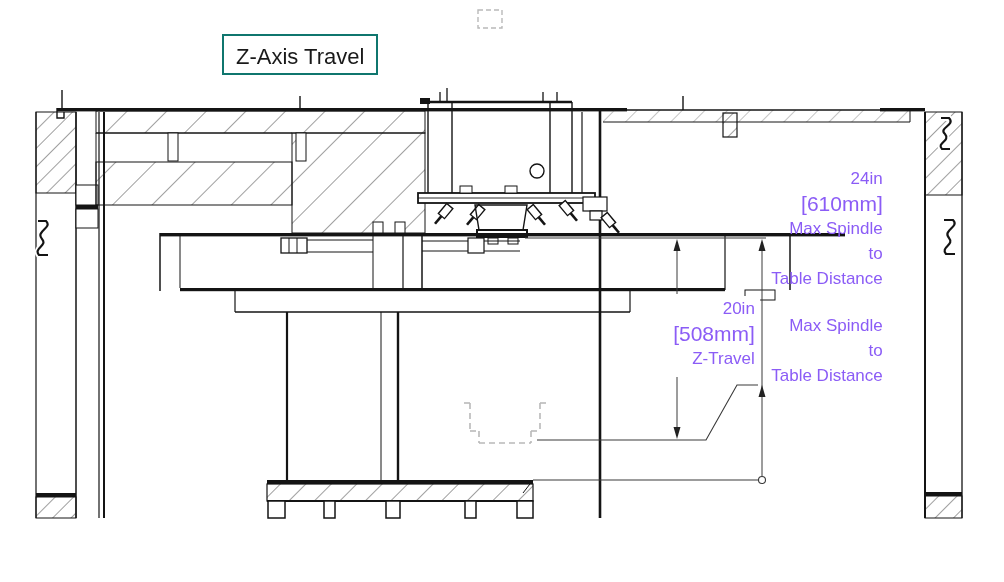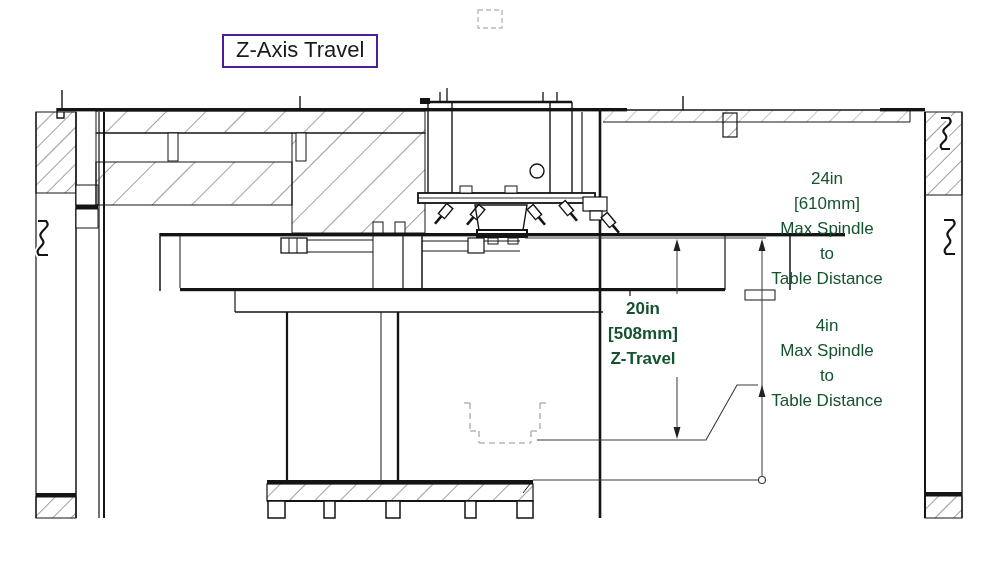--- a/index.html
+++ b/index.html
@@ -1,28 +1,28 @@
 <!DOCTYPE html>
 <html><head>
 <meta charset="utf-8">
 <style>
   html,body{margin:0;padding:0;background:#ffffff;}
   body{font-family:"Liberation Sans", sans-serif; color:#1a1a1a;}
   #stage{position:relative;width:1004px;height:582px;background:#ffffff;overflow:hidden;}
   #drawing{position:absolute;left:0;top:0;}
   .title-box{
     position:absolute;left:222px;top:34px;
-    border:2px solid #4c1d95;padding:1px 12px 3px 12px;
+    border:2px solid #0f766e;padding:8px 12px 3px 12px;
     font-size:22px;letter-spacing:0px;background:#fff;white-space:nowrap;
   }
   .dim-text{
-    position:absolute;text-align:center;font-size:17px;line-height:25px;
-    transform:translateX(-50%);white-space:nowrap;color:#14532d;
+    position:absolute;text-align:right;font-size:17px;line-height:25px;
+    transform:translateX(-50%);white-space:nowrap;color:#8b5cf6;
   }
-  .dim-text .mm{font-size:17px;}
+  .dim-text .mm{font-size:21px;}
   .masked{background:#ffffff;padding:0 5px;}
   svg .ln{stroke:#141414;fill:none;}
   svg .dim{stroke:#3a3a3a;fill:none;}
   svg .ghost{stroke:#b9b9b9;fill:none;}
 </style>
 </head>
 <body>
 
 <div id="stage">
 
@@ -234,27 +234,26 @@
   </div>
 
   <div class="dim-text" style="left:827px;top:166px;">
     <div>24in</div>
     <div class="mm">[610mm]</div>
     <div>Max Spindle</div>
     <div>to</div>
     <div>Table Distance</div>
   </div>
 
-  <div class="dim-text masked" style="left:643px;top:296px;font-weight:bold;">
+  <div class="dim-text masked" style="left:714px;top:296px;">
     <div>20in</div>
     <div class="mm">[508mm]</div>
     <div>Z-Travel</div>
   </div>
 
   <div class="dim-text" style="left:827px;top:313px;">
-    <div>4in</div>
     <div>Max Spindle</div>
     <div>to</div>
     <div>Table Distance</div>
   </div>
 
 
 </div>
 
 </body></html>

